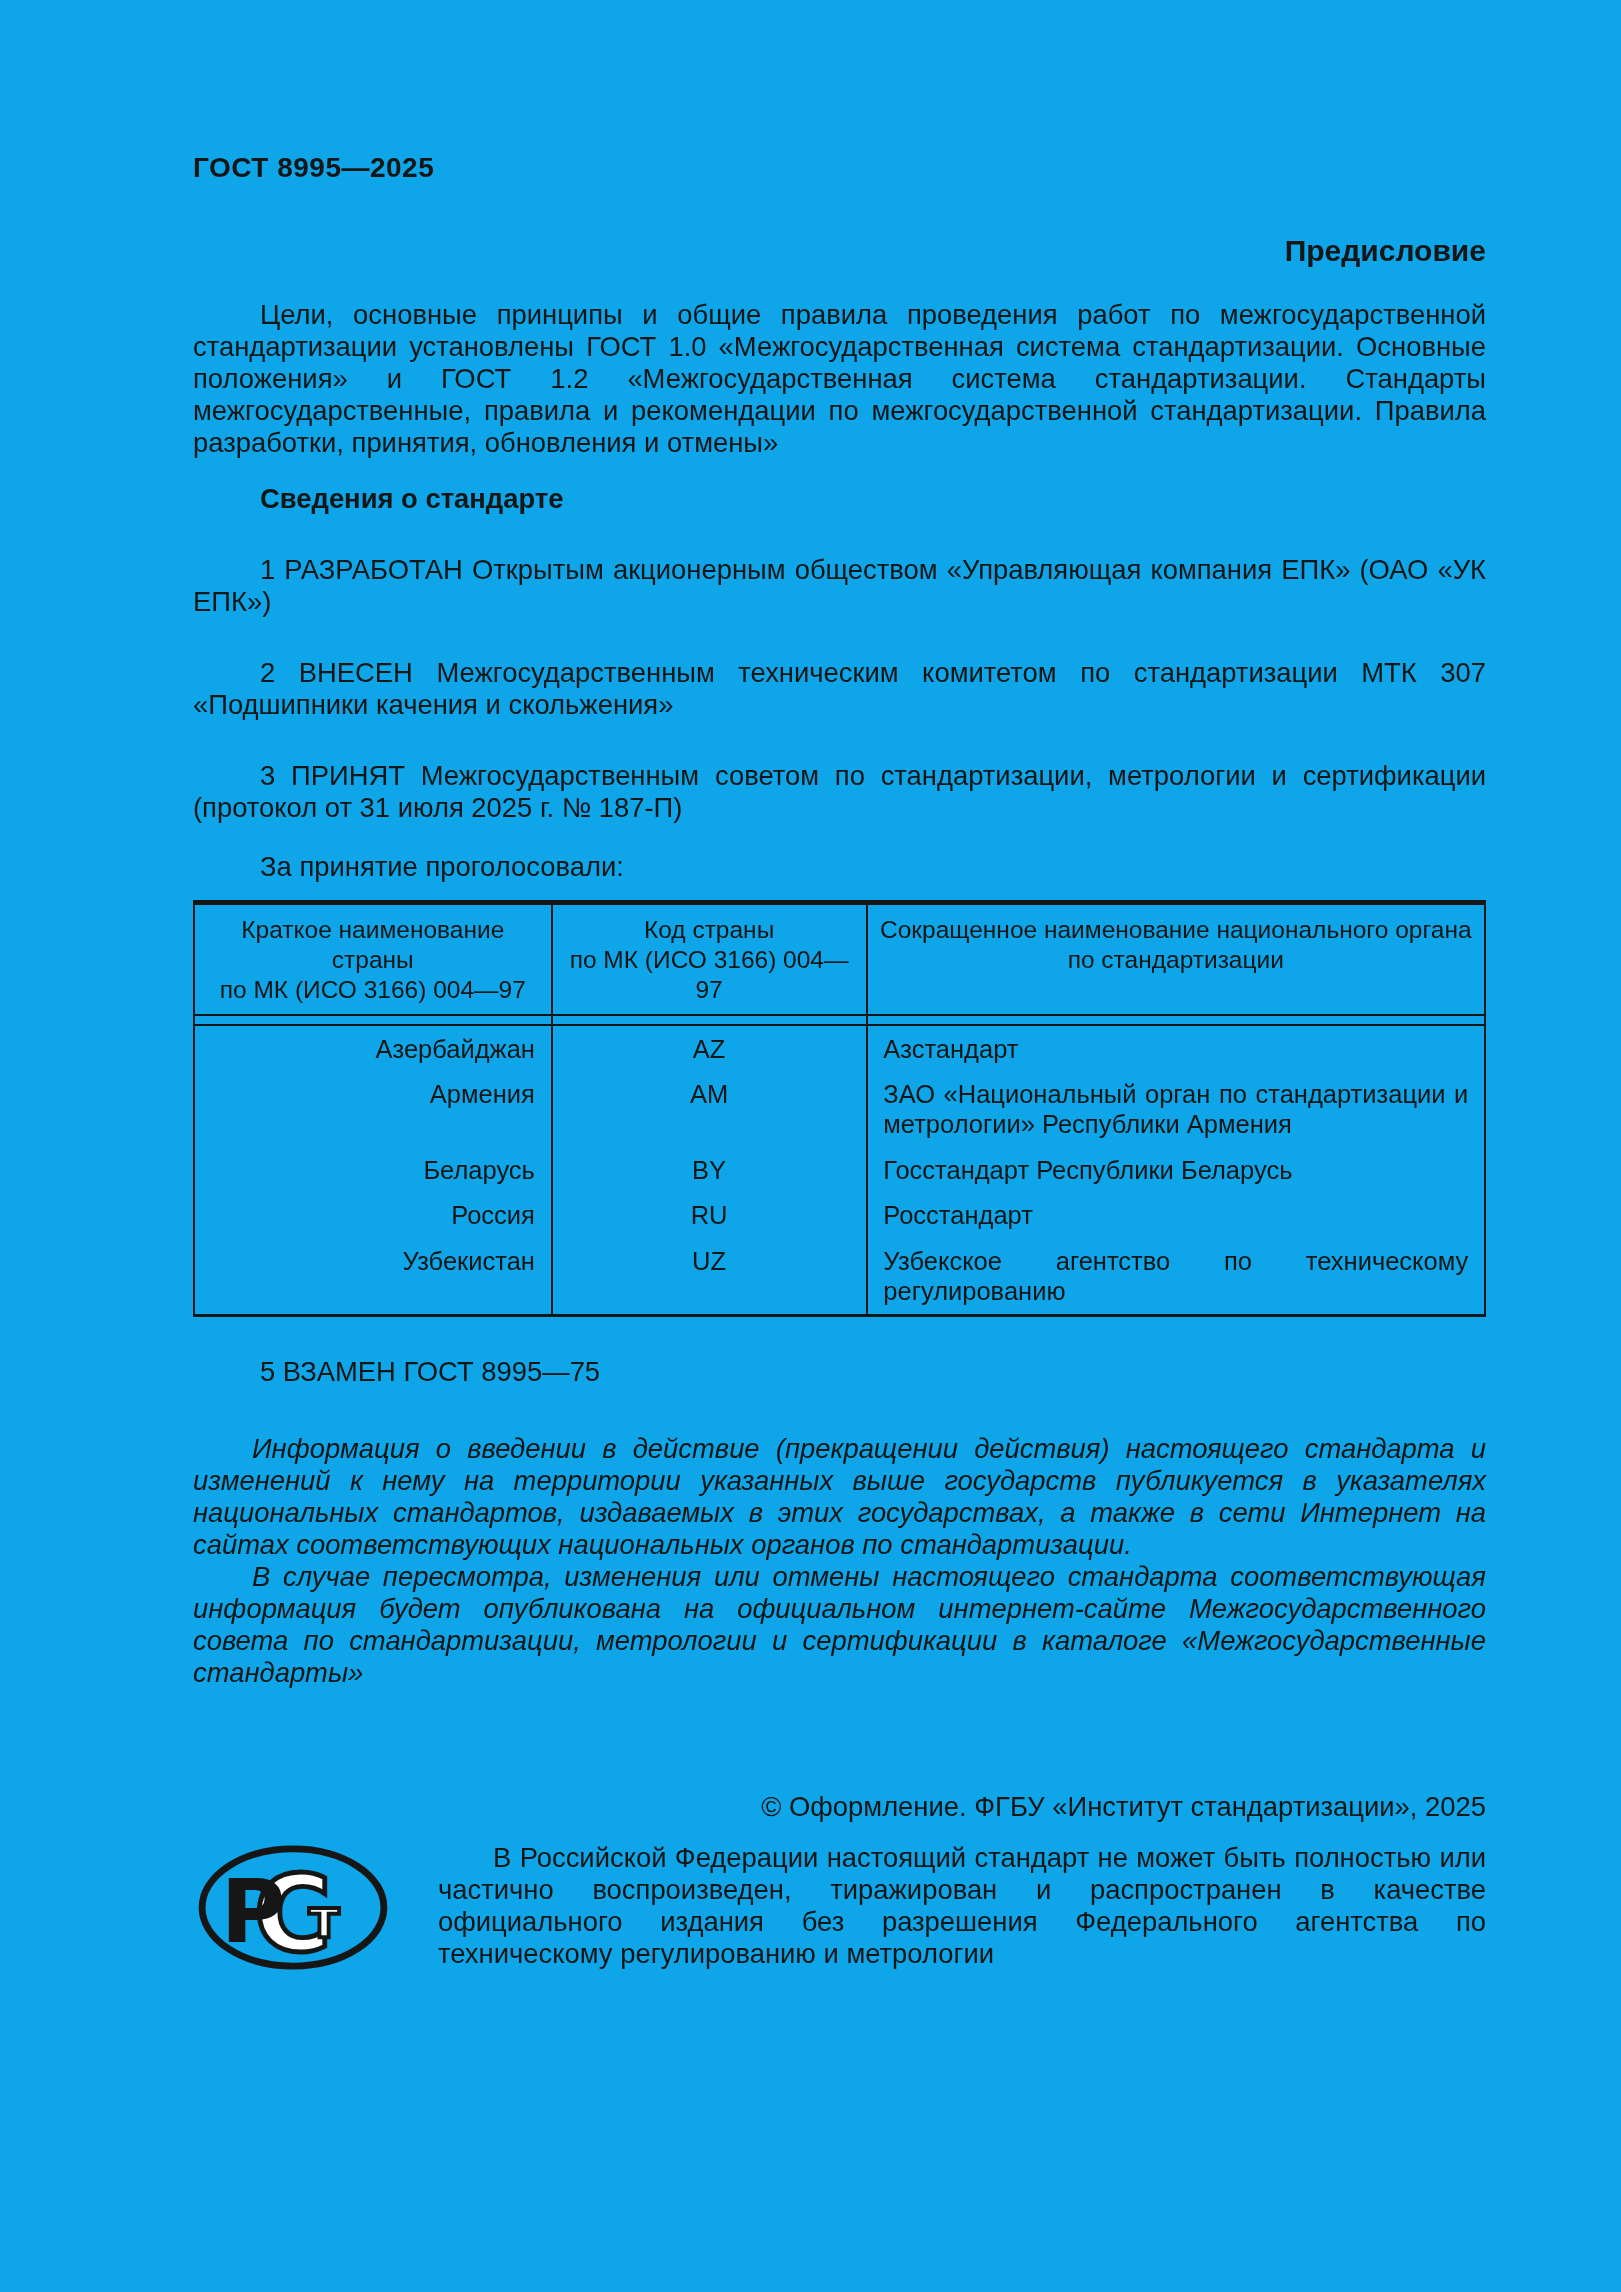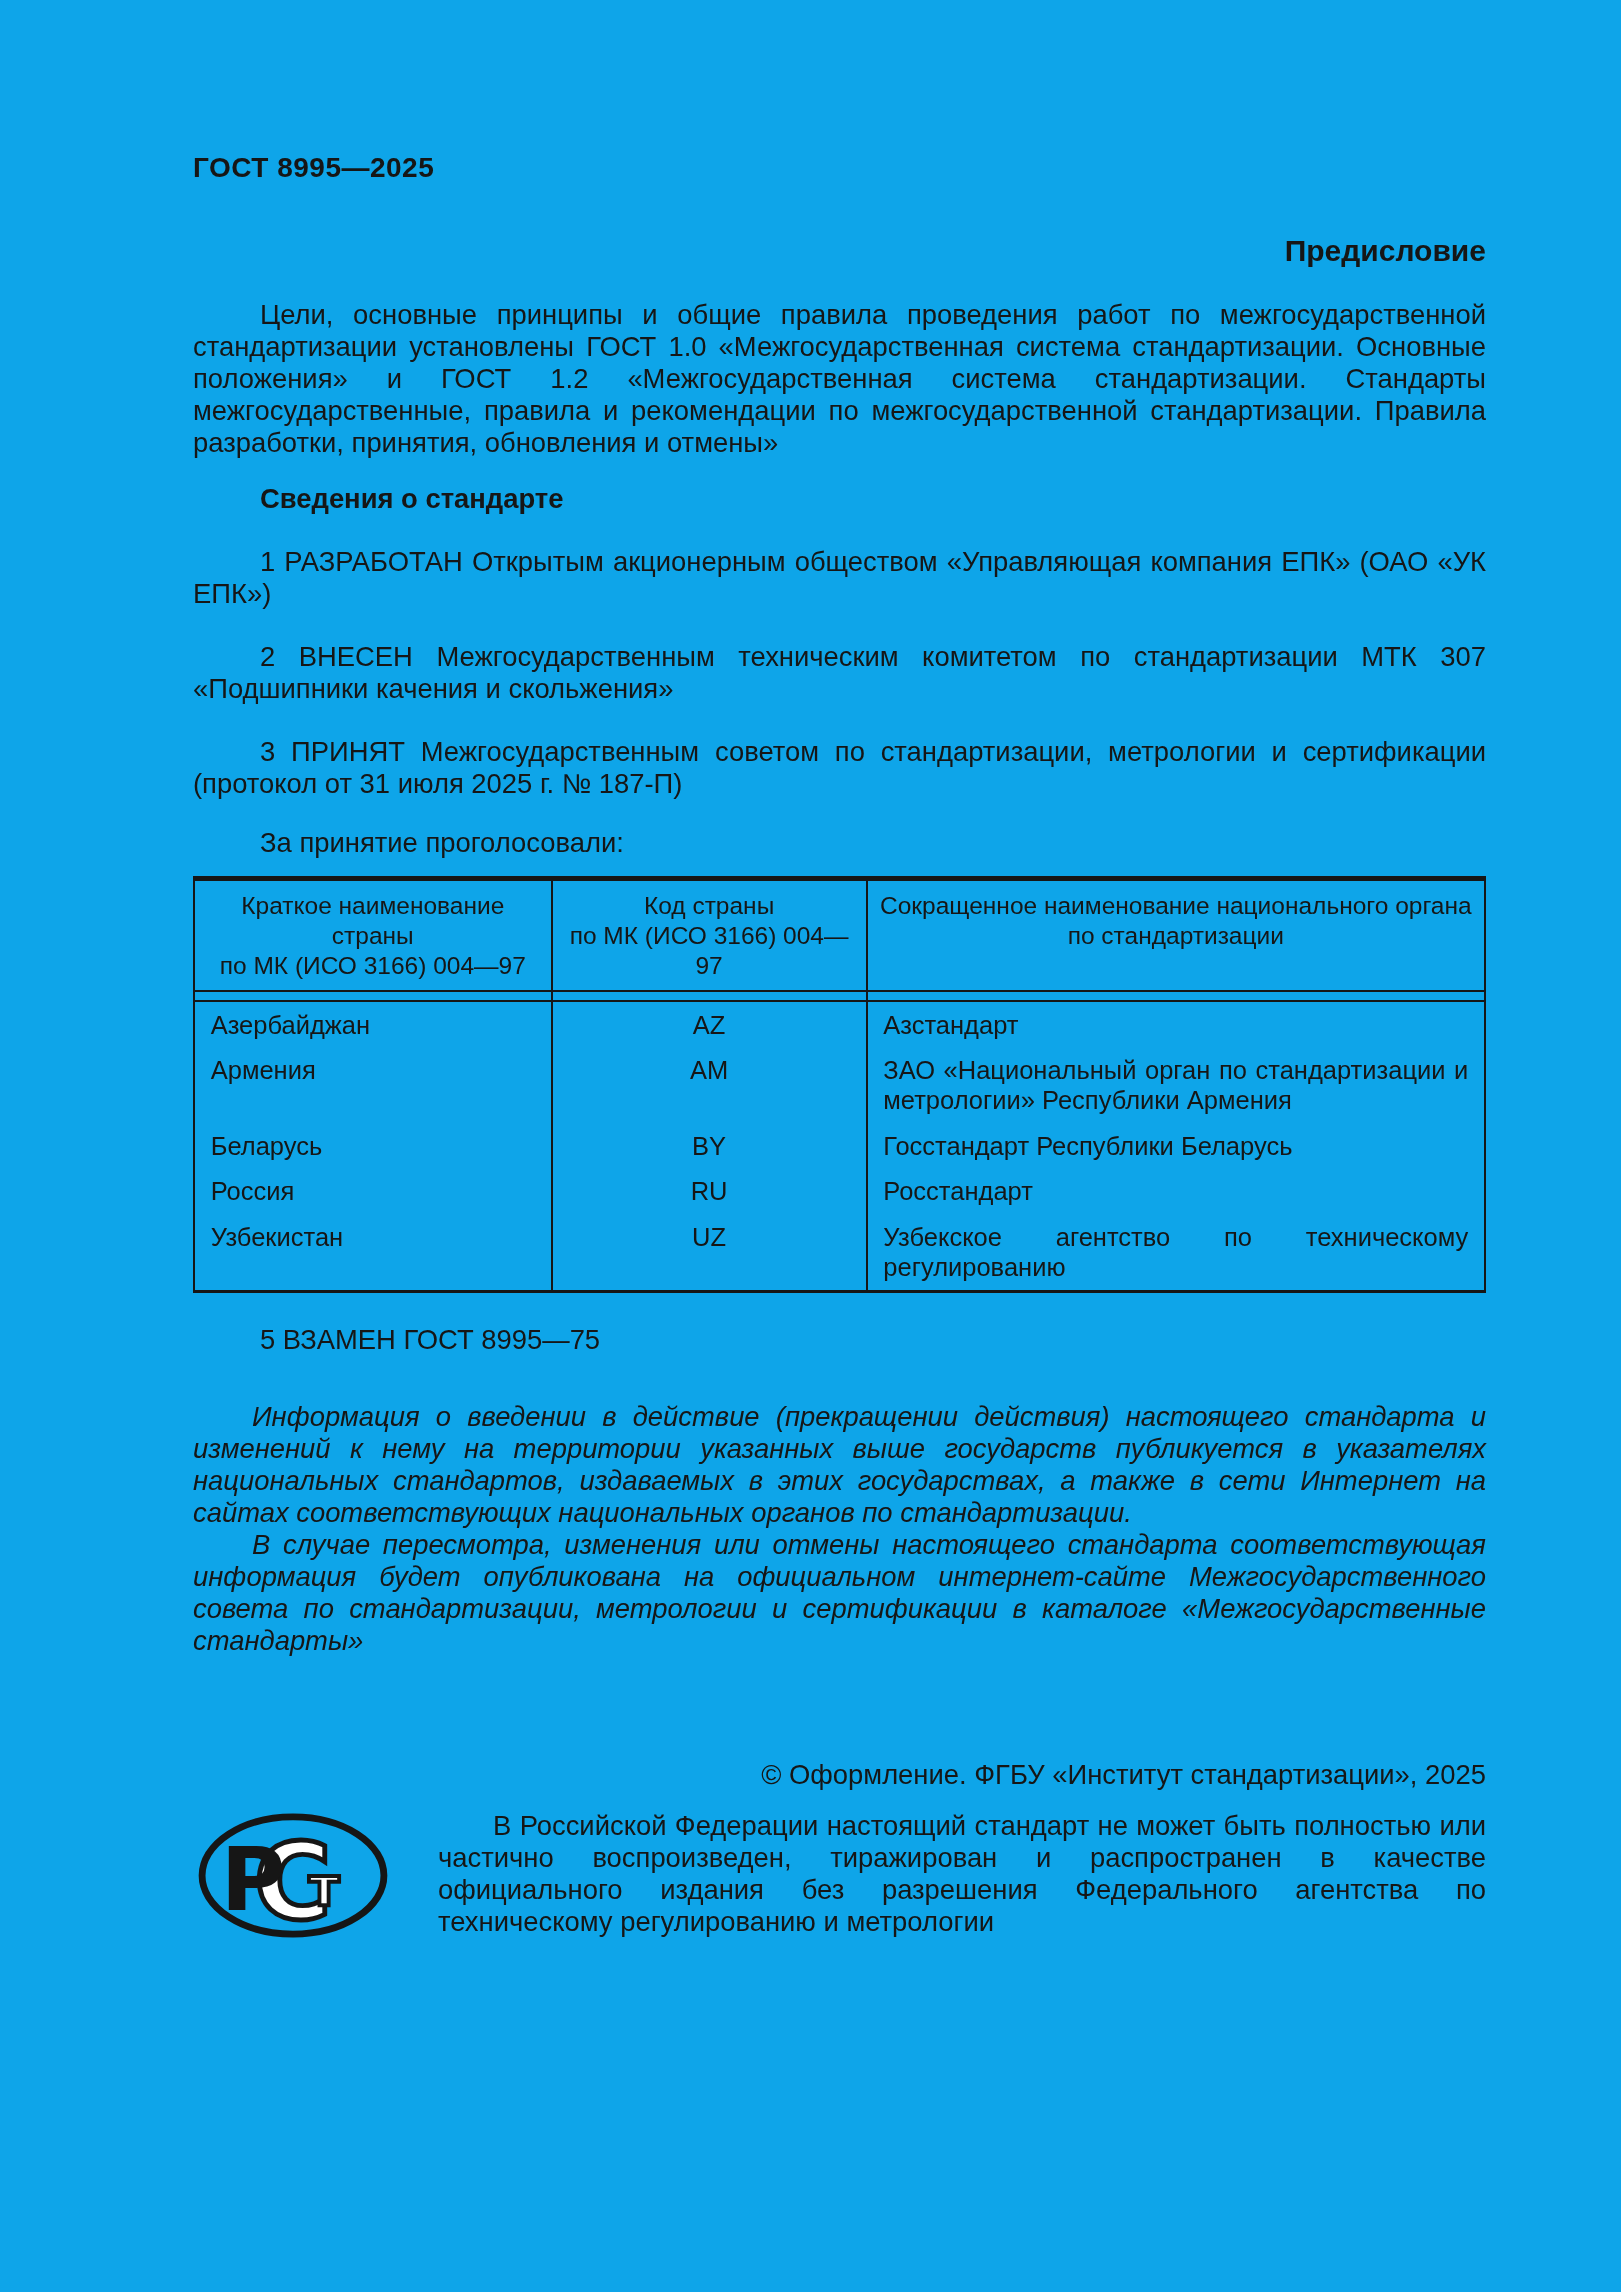--- a/index.html
+++ b/index.html
@@ -12,21 +12,21 @@
     font-family:"Liberation Sans","DejaVu Sans",sans-serif;
     font-size:27.4px;line-height:32px;
     color:#161616;
     overflow:hidden;
   }
   p{margin:0;text-align:justify;text-indent:67px;}
   .doc-code{font-weight:bold;font-size:28px;letter-spacing:0.5px;}
   .title{margin-top:46px;text-align:right;font-weight:bold;font-size:30px;line-height:41px;text-indent:0;}
   .intro{margin-top:28px;}
   .sect-heading{margin-top:23.5px;font-weight:bold;text-indent:67px;}
-  .item{margin-top:31px;}
+  .item{margin-top:39px;}
   .item-4{margin-top:25.5px;}
   .vote-line{margin-top:27.4px;text-indent:67px;}
   table.vote{
     width:100%;
     border-collapse:collapse;
     margin-top:17.6px;
     font-size:25.5px;line-height:30px;
     border-top:5.9px solid #161616;
     border-bottom:3.9px solid #161616;
   }
@@ -38,21 +38,21 @@
   table.vote thead th{
     font-weight:normal;
     text-align:center;
     white-space:pre-line;
     padding:9.8px 9.8px 8.8px;
     border-bottom:2px solid #161616;
     font-size:24.5px;
   }
   table.vote tr.dbl-spacer td{height:7.8px;padding:0;border-bottom:2px solid #161616;}
   table.vote tbody td{padding:7.8px 15.7px;}
-  td.c-name{text-align:left;}
+  td.c-name{text-align:right;}
   td.c-code{text-align:center;}
   td.c-org{text-align:justify;}
   .italic-block{margin-top:45px;font-style:italic;}
   .italic-block p{text-indent:59px;}
   .copyright{margin-top:102px;text-align:right;text-indent:0;}
   .footer{display:flex;margin-top:19.6px;align-items:flex-start;}
   .logo-wrap{width:196px;height:131px;flex:0 0 auto;margin-left:2px;}
   .restriction{flex:1;margin-left:47px;text-indent:55px;}
   .page-num{margin-top:15.7px;text-indent:0;text-align:left;}
 </style>

